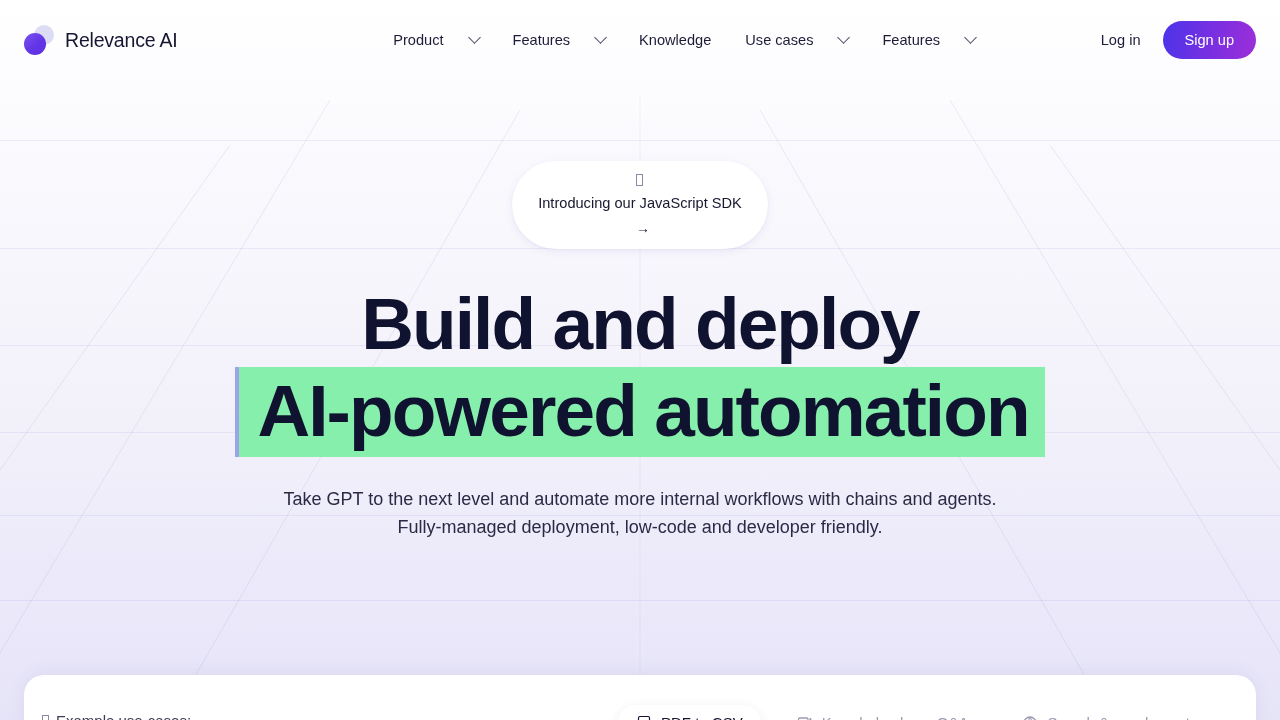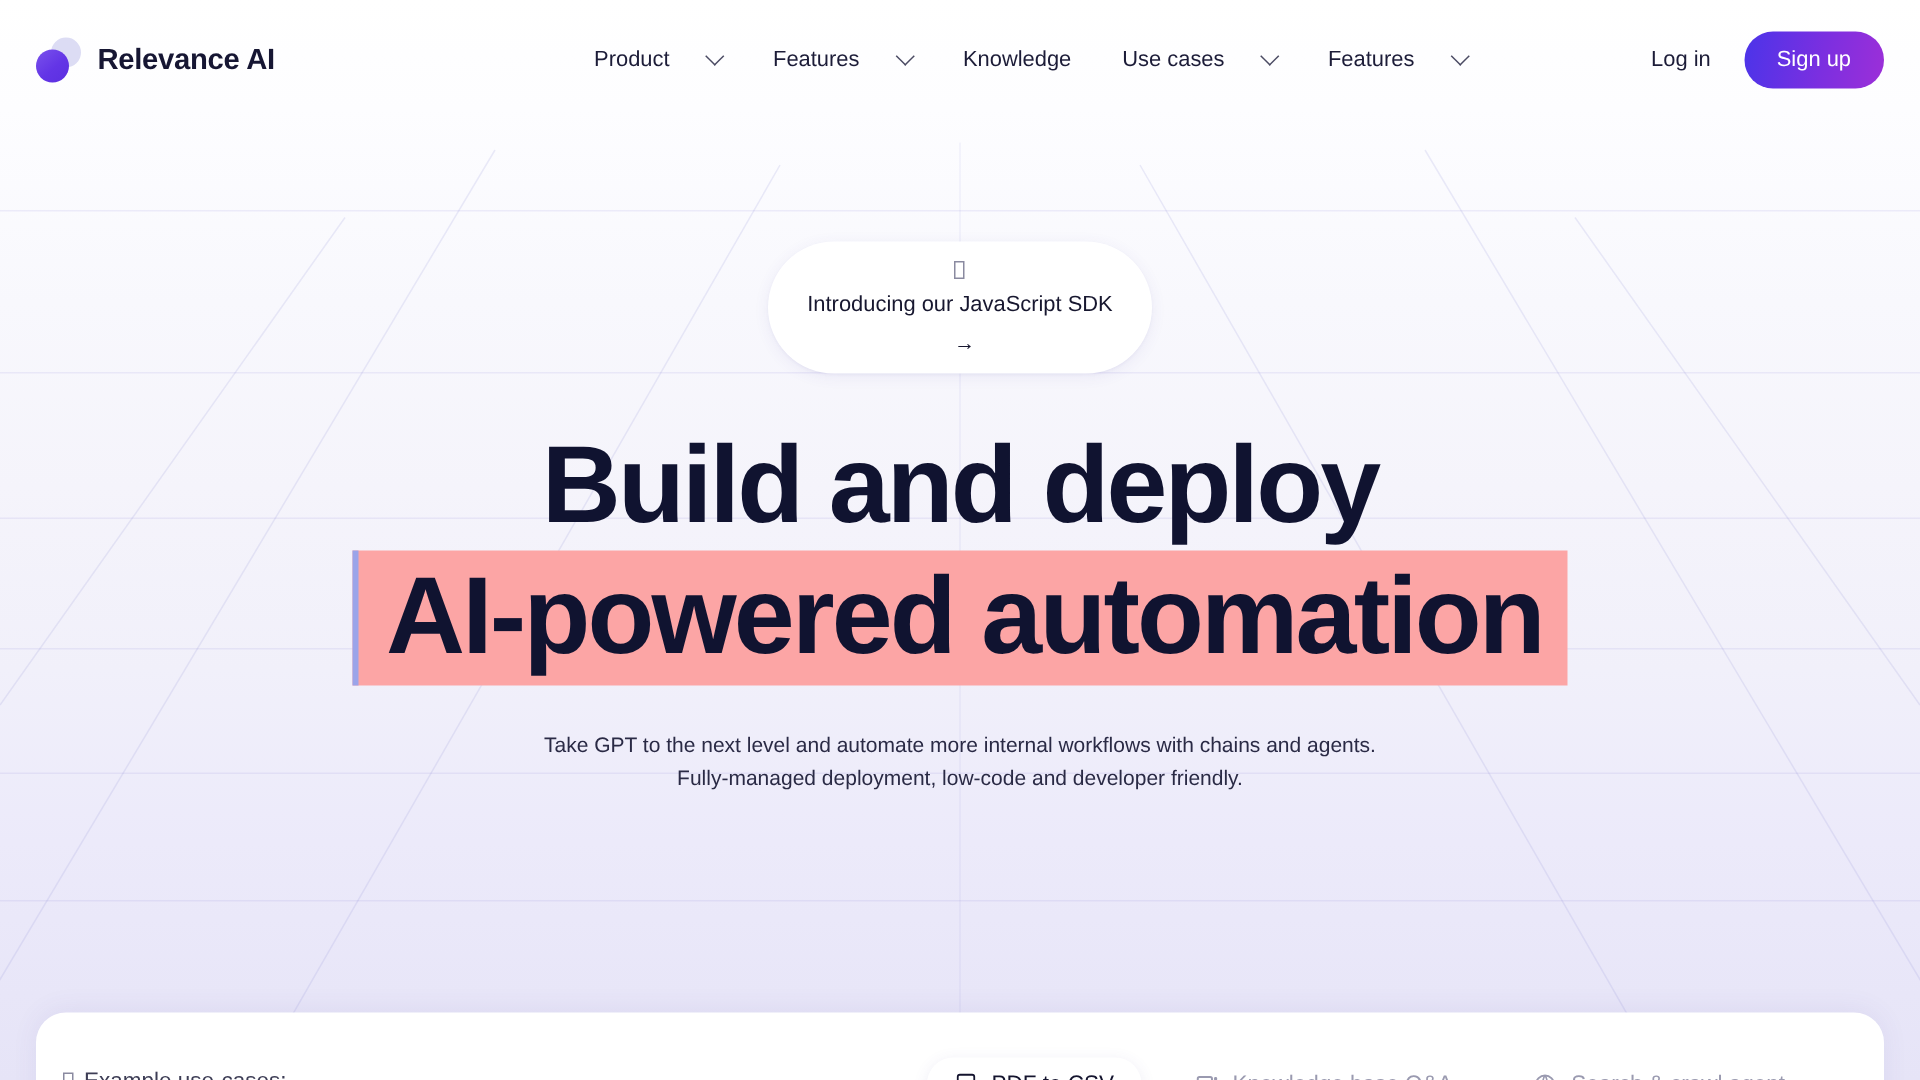--- a/index.html
+++ b/index.html
@@ -89,21 +89,21 @@
   }
   .brand-mark .c-dark {
     position: absolute;
     width: 22px; height: 22px;
     left: 0; bottom: 0;
     border-radius: 50%;
     background: linear-gradient(140deg, #7a52ec 0%, #6335e6 55%, #5b2fe0 100%);
   }
   .brand-name {
     font-size: 19.5px;
-    font-weight: 700;
+    font-weight: 400;
     letter-spacing: -0.2px;
     color: #161633;
     white-space: nowrap;
     text-align: right;
   }
 
   .nav {
     flex: 1;
     display: flex;
     align-items: center;
@@ -193,28 +193,28 @@
     font-size: 73px;
     line-height: 1.07;
     font-weight: 700;
     letter-spacing: -1.9px;
     color: #101330;
   }
   .headline .line1 { display: block; }
   .headline .line2-wrap { display: block; margin-top: 4px; }
   .headline .hl {
     display: inline-block;
-    background: #fca5a5;
+    background: #86efac;
     border-left: 4px solid #9ba4e9;
     padding: 5px 16px 7px 18px;
   }
 
   .subhead {
     margin-top: 29px;
-    font-size: 14px;
+    font-size: 18px;
     line-height: 1.55;
     color: #2a2a45;
   }
 
   .cta-row {
     margin-top: 49px;
     display: flex;
     justify-content: center;
     gap: 25px;
   }

